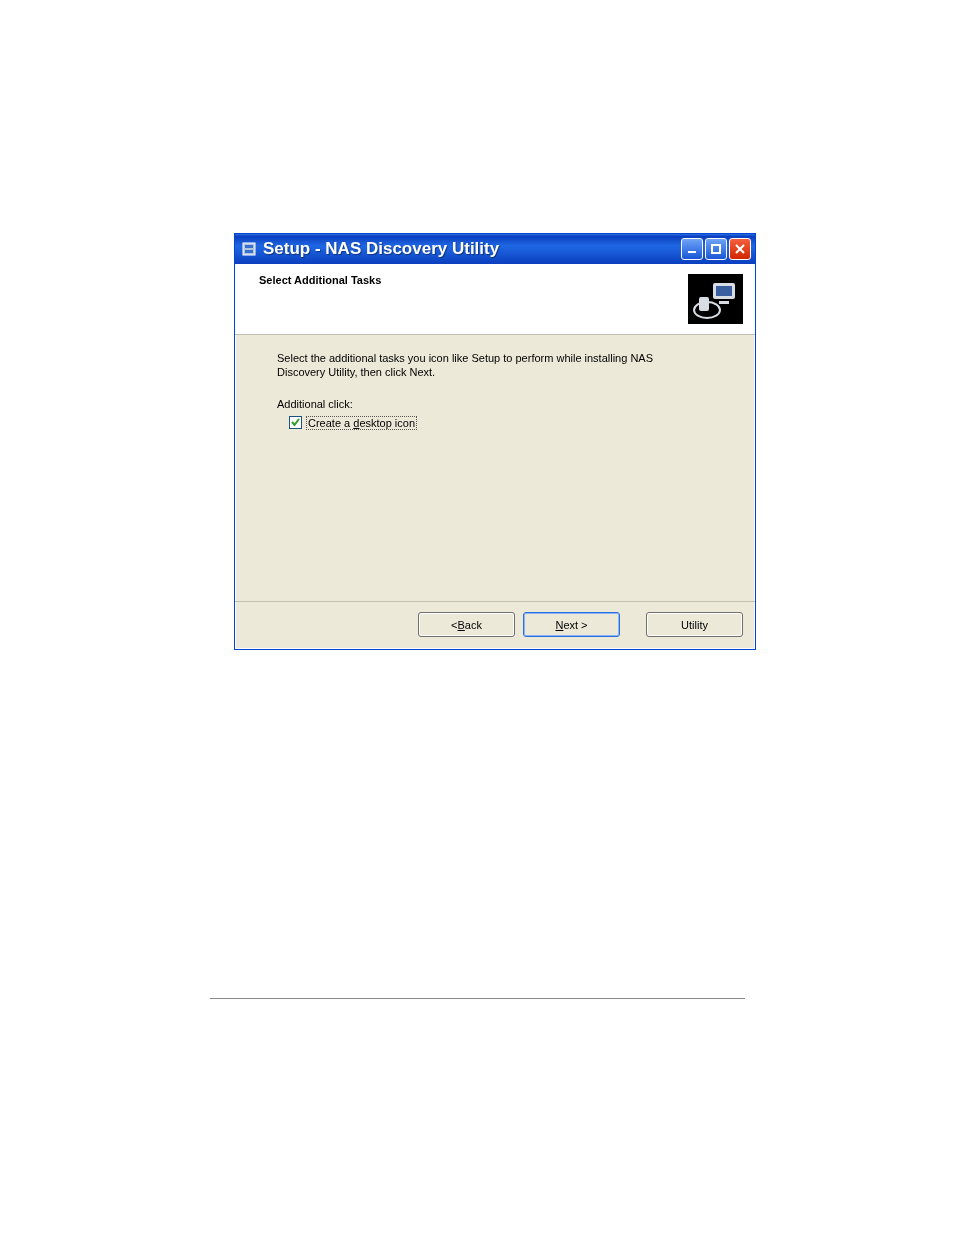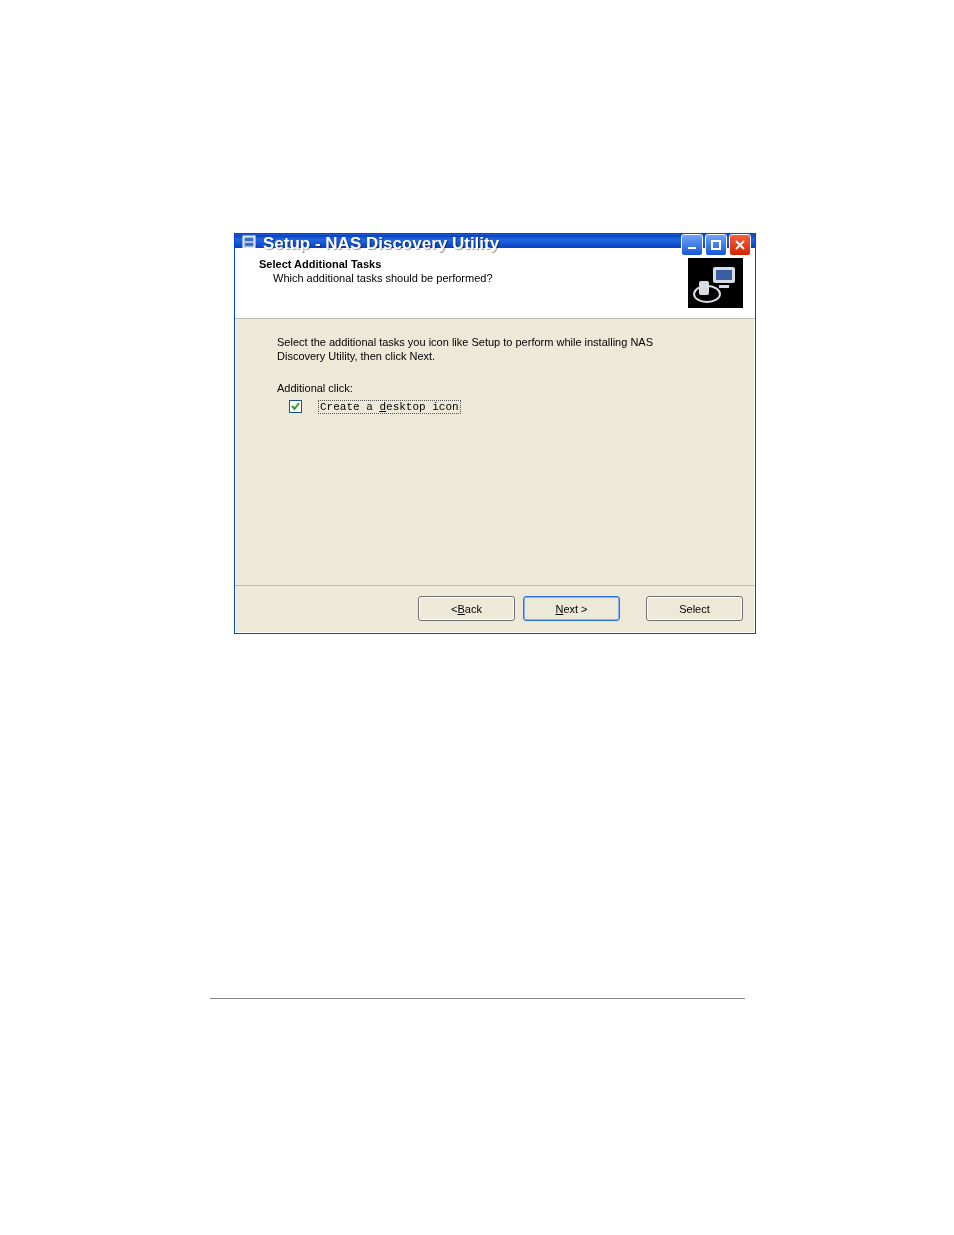--- a/index.html
+++ b/index.html
@@ -28,24 +28,24 @@
   .win {
     position: absolute;
     left: 234px;
     top: 233px;
     width: 520px;
     background: #ece9d8;
     border: 1px solid #0046d5;
     box-shadow: 0 0 0 1px #ffffff inset;
   }
   .titlebar {
-    height: 14px;
+    height: 30px;
     background: linear-gradient(to bottom,#2a6fe0 0%,#0b3fbf 8%,#1f67e3 40%,#0b3fbf 100%);
     display: flex;
-    align-items: flex-start;
+    align-items: center;
     padding: 0 4px 0 6px;
     color: #fff;
     font-family: "Trebuchet MS", "Tahoma", sans-serif;
     font-size: 17px;
     font-weight: bold;
     text-shadow: 1px 1px 1px rgba(0,0,0,0.4);
   }
   .titlebar .app-icon {
     width: 16px;
     height: 16px;
@@ -116,23 +116,22 @@
     margin-bottom: 18px;
     max-width: 420px;
   }
   .section-label {
     font-size: 11px;
     margin-bottom: 6px;
   }
   .checkbox-row {
     display: inline-flex;
     align-items: center;
-    gap: 16px;
+    gap: 4px;
     margin-left: 12px;
-    font-family: Liberation Mono, monospace;
   }
   .chk {
     width: 13px;
     height: 13px;
     border: 1px solid #1c5180;
     background: #fff;
     display: flex;
     align-items: center;
     justify-content: center;
     box-sizing: border-box;
@@ -204,21 +203,20 @@
             <line x1="2" y1="2" x2="10" y2="10" stroke="#fff" stroke-width="2"></line>
             <line x1="10" y1="2" x2="2" y2="10" stroke="#fff" stroke-width="2"></line>
           </svg>
         </div>
       </div>
     </div>
 
     <div class="header-panel">
       <div class="header-text">
         <div class="header-title">Select Additional Tasks</div>
-        <div class="header-sub">Which additional tasks should be performed?</div>
       </div>
       <div class="header-icon">
         <svg width="50" height="45" viewBox="0 0 50 45">
           <rect x="0" y="0" width="50" height="45" fill="#000"></rect>
           <rect x="22" y="6" width="22" height="16" rx="2" fill="#d8dde3"></rect>
           <rect x="25" y="9" width="16" height="10" fill="#3a5fa0"></rect>
           <rect x="28" y="24" width="10" height="3" fill="#d8dde3"></rect>
           <ellipse cx="16" cy="33" rx="13" ry="8" fill="none" stroke="#d8dde3" stroke-width="2"></ellipse>
           <rect x="8" y="20" width="10" height="14" rx="2" fill="#d8dde3"></rect>
         </svg>
@@ -243,21 +241,21 @@
           <span>&lt; </span>
           <span class="u">B</span>
           <span>ack</span>
         </div>
       <div class="btn default">
           <span class="u">N</span>
           <span>ext &gt;</span>
         </div>
       <div class="btn-gap"></div>
       <div class="btn">
-          <span>Select</span>
+          <span>Utility</span>
         </div>
     </div>
 
   </div>
 
   <div class="hr-line"></div>
 
 </div>
 
 </body></html>

